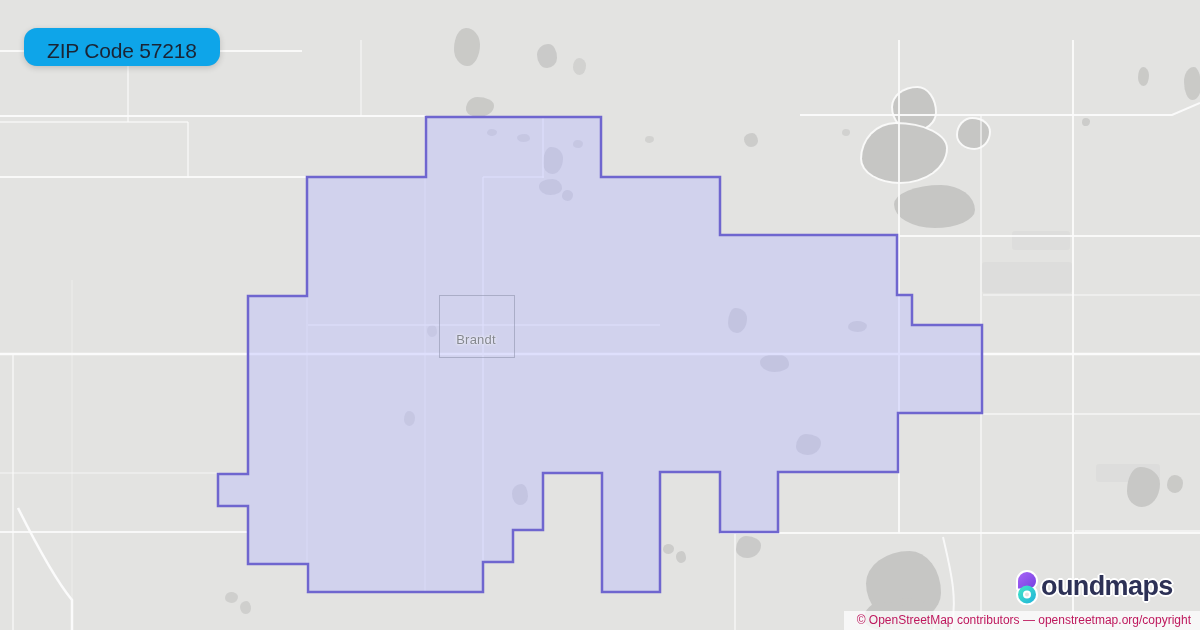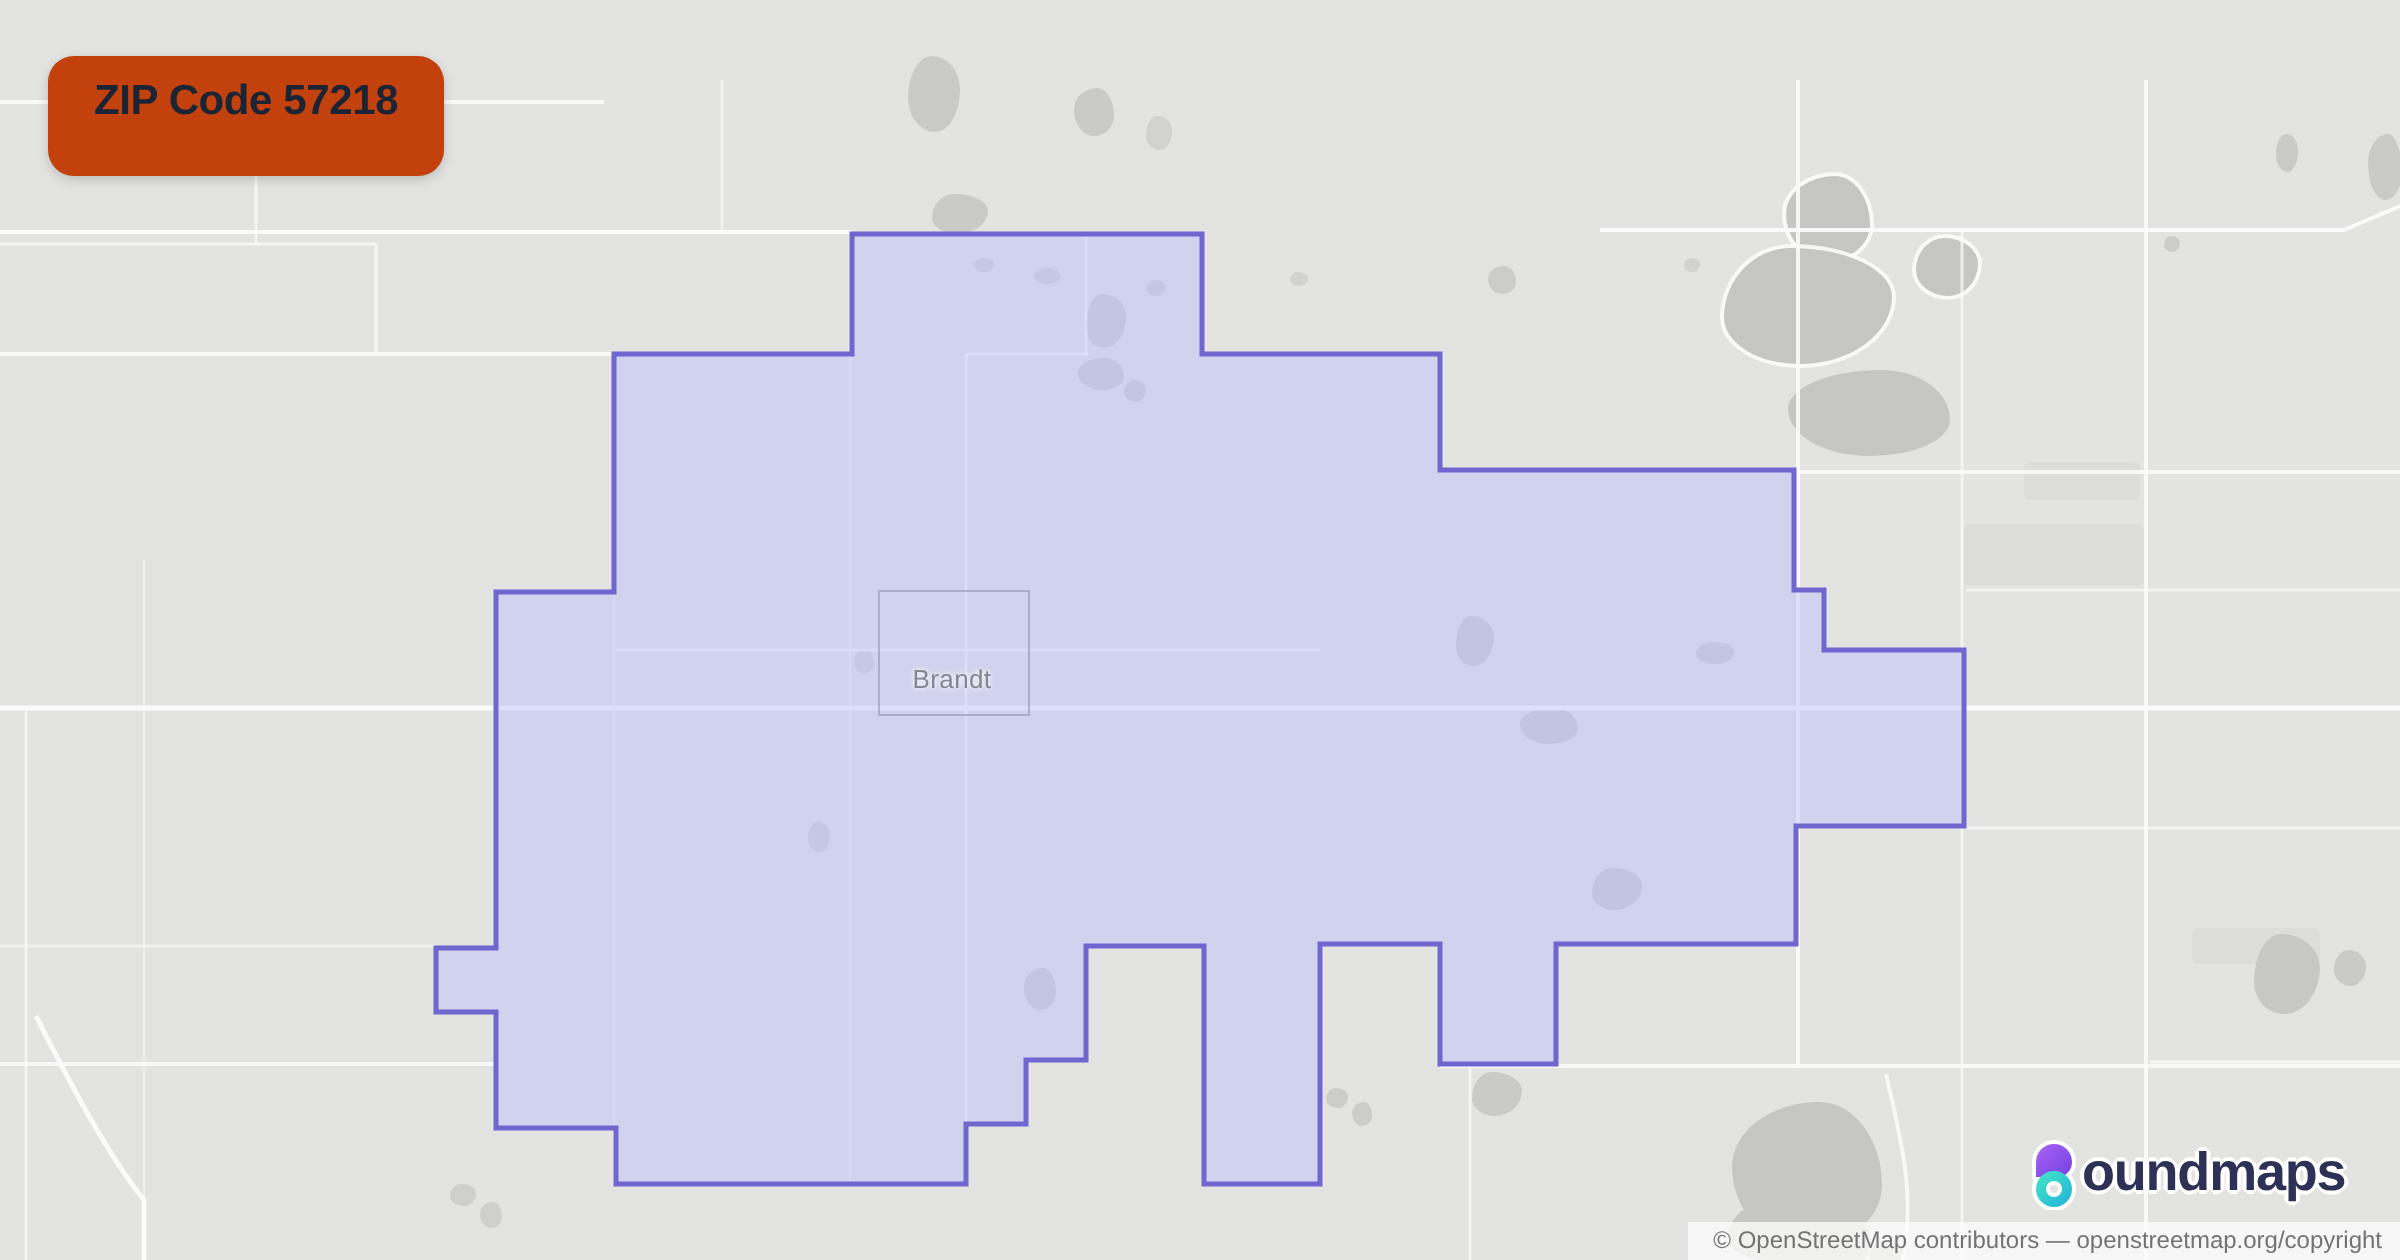--- a/index.html
+++ b/index.html
@@ -5,24 +5,24 @@
   html,body{margin:0;padding:0;}
   body{width:1200px;height:630px;overflow:hidden;font-family:"Liberation Sans",sans-serif;}
   .stage{position:relative;width:1200px;height:630px;overflow:hidden;background:#e3e3e1;}
   .patch{position:absolute;border-radius:3px;}
   .blob{position:absolute;}
   .map-svg{position:absolute;left:0;top:0;z-index:3;}
   .place-box{position:absolute;z-index:4;border:1px solid rgba(138,142,168,0.55);}
   .place-label{position:absolute;z-index:4;font-size:13px;letter-spacing:0.2px;
     text-shadow:0 0 2px rgba(255,255,255,0.9),0 0 4px rgba(255,255,255,0.7);
     transform:translateX(-50%);white-space:nowrap;}
-  .zip-badge{position:absolute;left:24px;top:28px;z-index:6;background:#c2410c;
-    height:60px;line-height:46px;padding:0 23px;border-radius:13px;
+  .zip-badge{position:absolute;left:24px;top:28px;z-index:6;background:#0ea5e9;
+    height:38px;line-height:46px;padding:0 23px;border-radius:13px;
     box-shadow:0 2px 6px rgba(0,0,0,0.16),0 0 1px rgba(0,0,0,0.08);
-    font-size:21px;font-weight:700;letter-spacing:-0.2px;white-space:nowrap;}
+    font-size:21px;font-weight:400;letter-spacing:-0.2px;white-space:nowrap;}
   .logo{position:absolute;z-index:6;left:1014px;top:569px;display:flex;align-items:flex-start;}
   .logo-text{font-size:27px;font-weight:700;letter-spacing:-0.6px;margin-left:1px;margin-top:2px;
     text-shadow:-2px 0 0 #fff,2px 0 0 #fff,0 -2px 0 #fff,0 2px 0 #fff,
                 -1px -1px 0 #fff,1px -1px 0 #fff,-1px 1px 0 #fff,1px 1px 0 #fff;}
   .attribution{position:absolute;z-index:7;right:0;top:611px;height:19px;width:347px;
     background:rgba(252,252,252,0.78);font-size:12px;line-height:19px;
     text-align:right;padding-right:9px;white-space:nowrap;}
 </style>
 </head>
 <body>
@@ -134,17 +134,17 @@
         <circle cx="13" cy="25.5" r="6.5" fill="none" stroke="#ffffff" stroke-width="9"></circle>
 
         <path d="M13,3 a9,9 0 0 1 9,9 c0,4.5 -3.5,7.5 -7.5,7.5 L4,19.5 L4,12 A9,9 0 0 1 13,3 Z" fill="url(#lg-purple)"></path>
 
         <circle cx="13" cy="25.5" r="6.5" fill="none" stroke="url(#lg-teal)" stroke-width="5"></circle>
       </svg>
     </span>
     <span class="logo-text" id="logo-text" style="color: rgb(45, 49, 86); text-align: center;">oundmaps</span>
   </div>
 
-  <div class="attribution" style="color: #737373;">
+  <div class="attribution" style="color: #be185d;">
     <span>© OpenStreetMap contributors — openstreetmap.org/copyright</span>
   </div>
 
 </div>
 
 </body></html>

